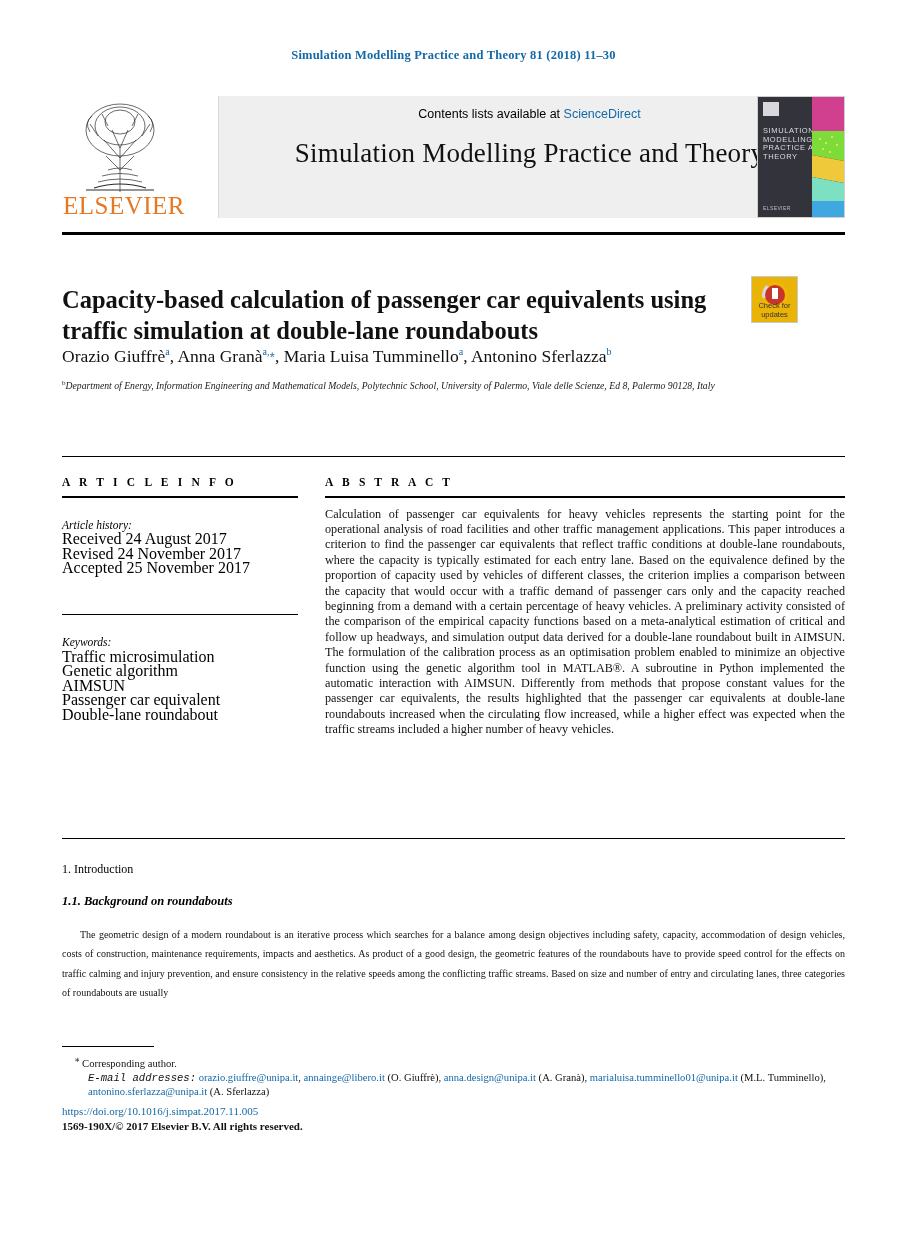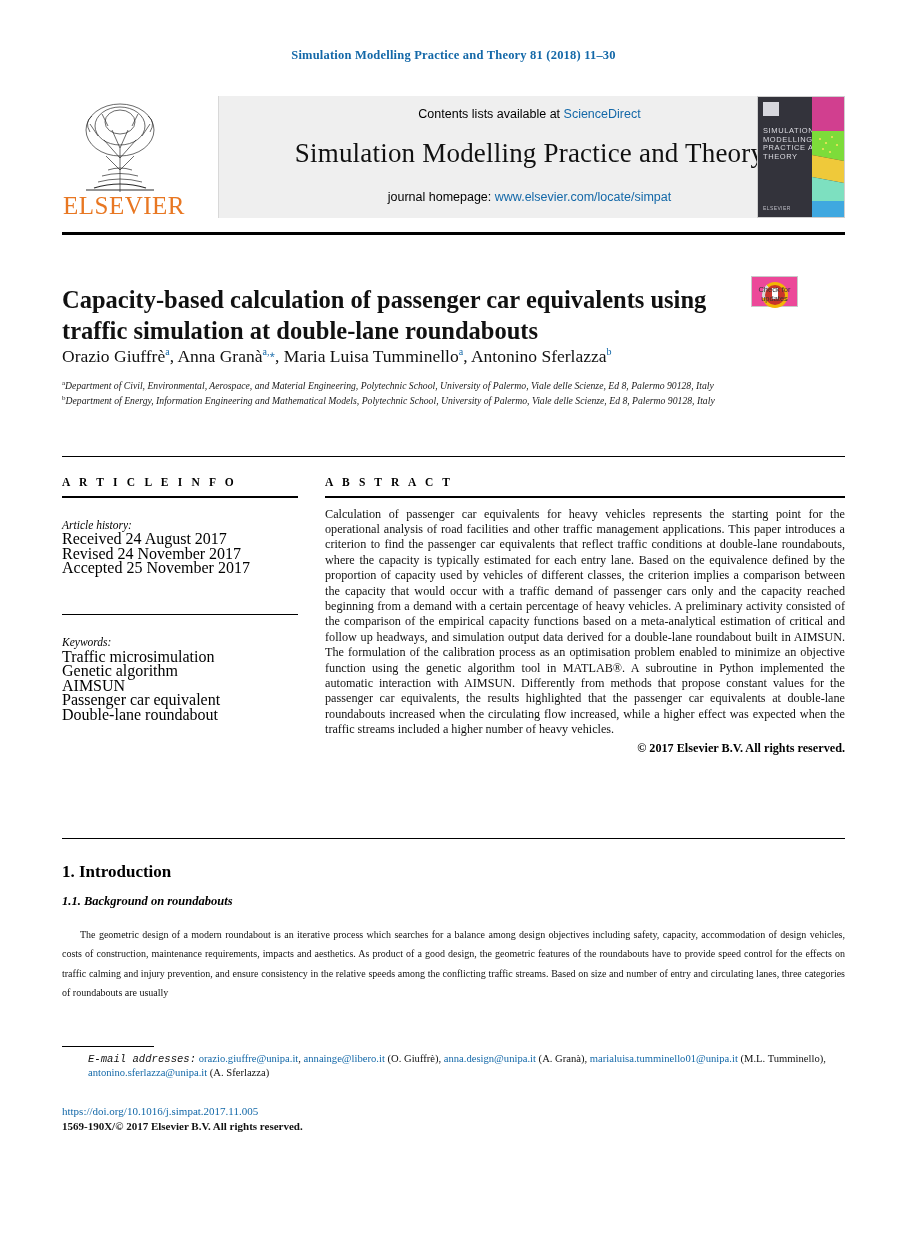--- a/index.html
+++ b/index.html
@@ -160,22 +160,22 @@
     font-family: "Liberation Serif", serif;
     font-size: 24.5px;
     line-height: 31px;
     color: #111;
   }
   .crossmark {
     position: absolute;
     left: 751px;
     top: 276px;
     width: 47px;
-    height: 31px;
-    background: #ec4899;
+    height: 47px;
+    background: #eab308;
     border: 1px solid #c9c9c9;
     box-sizing: border-box;
   }
   .cm-ring {
     position: absolute;
     left: 50%; top: 5px;
     margin-left: -13px;
     width: 26px; height: 26px;
     border-radius: 50%;
     background:
@@ -302,22 +302,22 @@
     left: 62px;
     width: 783px;
     height: 1px;
     background: #000;
     top: 838px;
   }
   .h1 {
     position: absolute;
     left: 62px;
     top: 862px;
-    font-size: 17px;
-    font-weight: bold;
+    font-size: 12px;
+    font-weight: normal;
   }
   .h2 {
     position: absolute;
     left: 62px;
     top: 894px;
     font-size: 12.5px;
     font-weight: bold;
     font-style: italic;
   }
   .para {
@@ -395,23 +395,20 @@
         </g>
       </svg>
       <div class="elsevier-word">ELSEVIER</div>
     </div>
 
     <div class="mast-center">
       <div class="contents-line">
         <span>Contents lists available at </span><span class="link">ScienceDirect</span>
       </div>
       <div class="journal-title">Simulation Modelling Practice and Theory</div>
-      <div class="homepage-line">
-        <span>journal homepage: </span><span class="link">www.elsevier.com/locate/simpat</span>
-      </div>
     </div>
 
     <div class="mast-cover">
       <div class="cover-left"></div>
       <div class="cover-mark"></div>
       <div class="cover-title">SIMULATION MODELLING PRACTICE AND THEORY</div>
       <div class="cover-elsevier">ELSEVIER</div>
       <div class="cover-right">
         <svg width="32" height="120" viewBox="0 0 32 120">
           <rect x="0" y="0" width="32" height="34" fill="#d13f8f"></rect>
@@ -450,21 +447,20 @@
   </div>
 
   <div class="authors">
     <span><span>Orazio Giuffrè</span><sup>a</sup></span>,
     <span><span>Anna Granà</span><sup>a</sup><sup class="star">,⁎</sup></span>,
     <span><span>Maria Luisa Tumminello</span><sup>a</sup></span>,
     <span><span>Antonino Sferlazza</span><sup>b</sup></span>
   </div>
 
   <div class="affil">
-    <div><sup>a</sup><span>Department of Civil, Environmental, Aerospace, and Material Engineering, Polytechnic School, University of Palermo, Viale delle Scienze, Ed 8, Palermo 90128, Italy</span></div>
     <div><sup>b</sup><span>Department of Energy, Information Engineering and Mathematical Models, Polytechnic School, University of Palermo, Viale delle Scienze, Ed 8, Palermo 90128, Italy</span></div>
   </div>
 
   <div class="infoabs-rule-top"></div>
 
   <div class="col-info">
     <div class="sec-label">A R T I C L E   I N F O</div>
     <div class="thinrule"></div>
     <div class="ital-head">Article history:</div>
     <div class="hist-list">
@@ -482,30 +478,33 @@
         <div>Passenger car equivalent</div>
         <div>Double-lane roundabout</div>
       </div>
     </div>
   </div>
 
   <div class="col-abs">
     <div class="sec-label">A B S T R A C T</div>
     <div class="thinrule"></div>
     <div class="abstract-body">Calculation of passenger car equivalents for heavy vehicles represents the starting point for the operational analysis of road facilities and other traffic management applications. This paper introduces a criterion to find the passenger car equivalents that reflect traffic conditions at double-lane roundabouts, where the capacity is typically estimated for each entry lane. Based on the equivalence defined by the proportion of capacity used by vehicles of different classes, the criterion implies a comparison between the capacity that would occur with a traffic demand of passenger cars only and the capacity reached beginning from a demand with a certain percentage of heavy vehicles. A preliminary activity consisted of the comparison of the empirical capacity functions based on a meta-analytical estimation of critical and follow up headways, and simulation output data derived for a double-lane roundabout built in AIMSUN. The formulation of the calibration process as an optimisation problem enabled to minimize an objective function using the genetic algorithm tool in MATLAB®. A subroutine in Python implemented the automatic interaction with AIMSUN. Differently from methods that propose constant values for the passenger car equivalents, the results highlighted that the passenger car equivalents at double-lane roundabouts increased when the circulating flow increased, while a higher effect was expected when the traffic streams included a higher number of heavy vehicles.</div>
-    <div class="copyright">© 2017 Elsevier B.V. All rights reserved.</div>
   </div>
 
   <div class="intro-rule"></div>
   <div class="h1">1. Introduction</div>
   <div class="h2">1.1. Background on roundabouts</div>
   <div class="para">The geometric design of a modern roundabout is an iterative process which searches for a balance among design objectives including safety, capacity, accommodation of design vehicles, costs of construction, maintenance requirements, impacts and aesthetics. As product of a good design, the geometric features of the roundabouts have to provide speed control for the effects on traffic calming and injury prevention, and ensure consistency in the relative speeds among the conflicting traffic streams. Based on size and number of entry and circulating lanes, three categories of roundabouts are usually</div>
 
   <div class="fn-rule"></div>
   <div class="fn">
+    <div class="indent">
+      <sup>⁎</sup>
+      <span>Corresponding author.</span>
+    </div>
     <div class="indent" style="padding-left:26px;">
       <span class="fn-italic">E-mail addresses:</span>
       <span class="link">orazio.giuffre@unipa.it</span><span>, </span><span class="link">annainge@libero.it</span>
       <span>(O. Giuffrè)</span><span>, </span><span class="link">anna.design@unipa.it</span>
       <span>(A. Granà)</span><span>, </span><span class="link">marialuisa.tumminello01@unipa.it</span>
       <span>(M.L. Tumminello)</span><span>, </span><span class="link">antonino.sferlazza@unipa.it</span>
       <span>(A. Sferlazza)</span>
     </div>
   </div>
 

